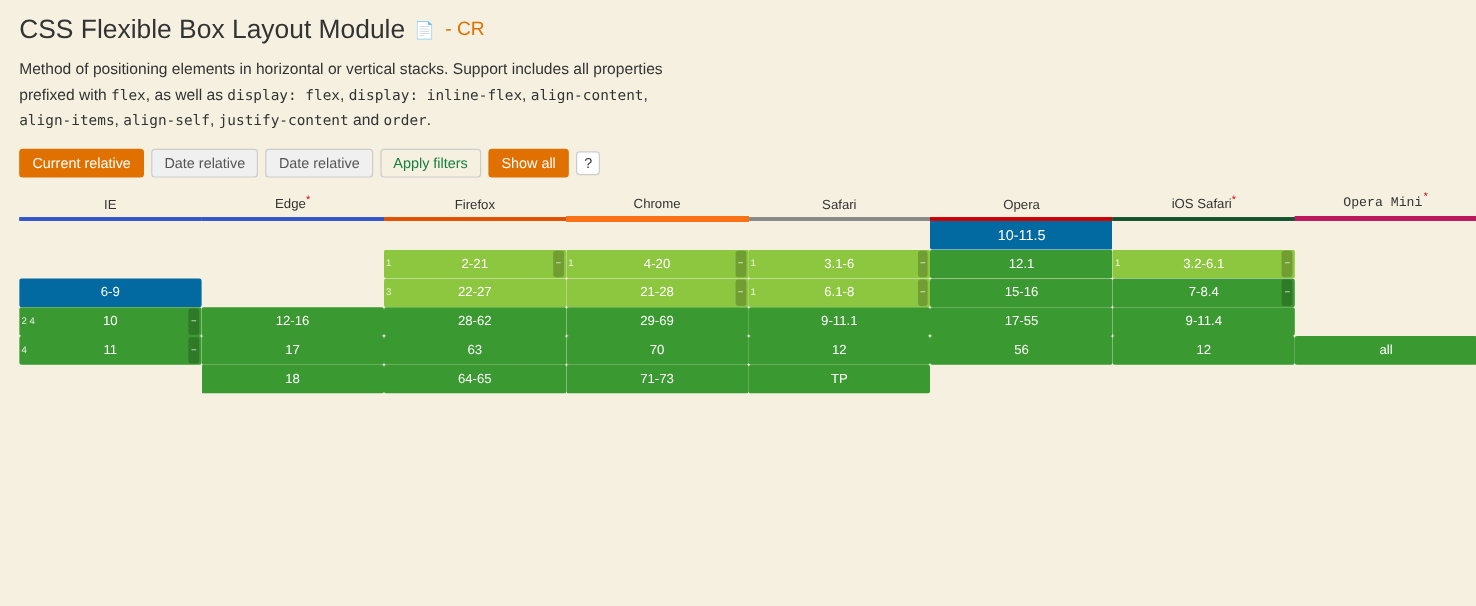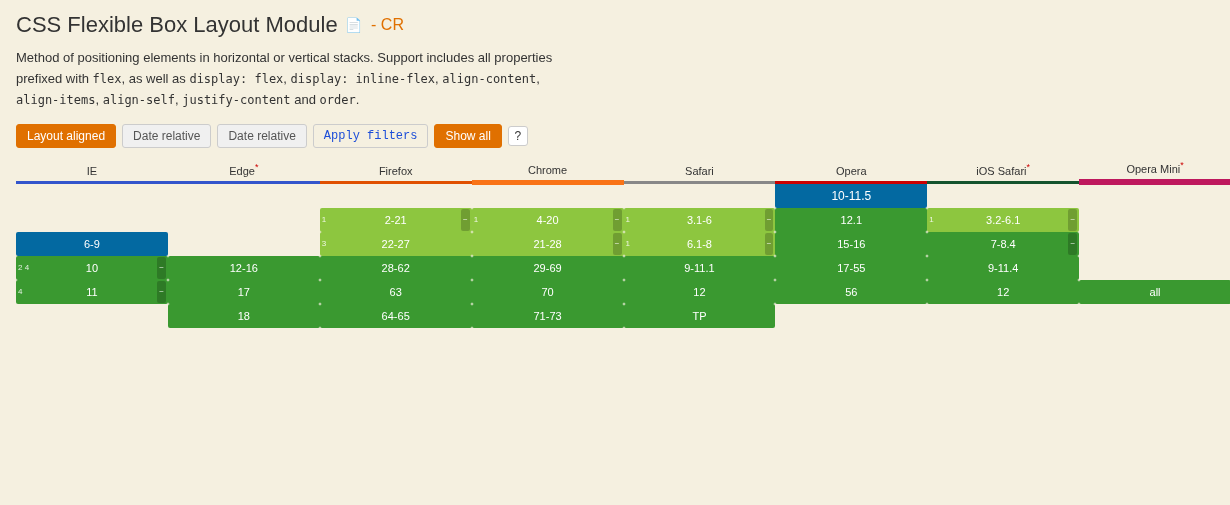--- a/index.html
+++ b/index.html
@@ -71,23 +71,22 @@
       color: white;
       border-color: #e07000;
     }
     .btn-show-all {
       background: #e07000;
       color: white;
       border-color: #e07000;
     }
     .btn-apply {
       background: #f5f0e0;
-      color: #1d4ed8;
+      color: #15803d;
       border-color: #ccc;
-      font-family: Liberation Mono, monospace;
     }
     .help-btn {
       width: 20px;
       height: 20px;
       border: 1px solid #ccc;
       border-radius: 3px;
       background: white;
       cursor: pointer;
       font-size: 12px;
       display: flex;
@@ -171,40 +170,40 @@
       <span class="page-title">CSS Flexible Box Layout Module</span>
       <span class="title-icon">📄</span>
       <span class="cr-badge">- CR</span>
     </div>
     <div class="description">
       Method of positioning elements in horizontal or vertical stacks.
       Support includes all properties prefixed with <code>flex</code>, as well as
       <code>display: flex</code>, <code>display: inline-flex</code>, <code>align-content</code>, <code>align-items</code>, <code>align-self</code>, <code>justify-content</code> and <code>order</code>.
     </div>
     <div class="toolbar">
-      <button class="btn btn-active">Layout aligned</button>
+      <button class="btn btn-active">Current relative</button>
       <button class="btn">Date relative</button>
       <button class="btn">Date relative</button>
       <button class="btn btn-apply">Apply filters</button>
       <button class="btn btn-show-all">Show all</button>
       <div class="help-btn">?</div>
     </div>
 
     <div class="browser-table-wrapper">
       <table class="browser-table">
         <thead>
           <tr class="browser-header-row">
             <th class="browser-col ie-col" style="border-bottom:3px solid #3355cc;">IE</th>
             <th class="browser-col edge-col" style="border-bottom:3px solid #3355cc;">Edge<span class="sup-mark">*</span></th>
             <th class="browser-col firefox-col" style="border-bottom:3px solid #e05000;">Firefox</th>
             <th class="browser-col chrome-col" style="border-bottom:5px solid #f97316;">Chrome</th>
             <th class="browser-col safari-col" style="border-bottom:3px solid #888;">Safari</th>
             <th class="browser-col opera-col" style="border-bottom:3px solid #cc0000;">Opera</th>
             <th class="browser-col ios-col" style="border-bottom:3px solid #14532d;">iOS Safari<span class="sup-mark">*</span></th>
-            <th class="browser-col mini-col" style="border-bottom:6px solid #be185d;">Opera Mini<span class="sup-mark">*</span></th>
+            <th class="browser-col mini-col" style="border-bottom:4px solid #be185d;font-family:Liberation Mono, monospace;">Opera Mini<span class="sup-mark">*</span></th>
           </tr>
         </thead>
         <tbody>
 
           <tr class="data-row">
             <td></td>
             <td></td>
             <td></td>
             <td></td>
             <td></td>

